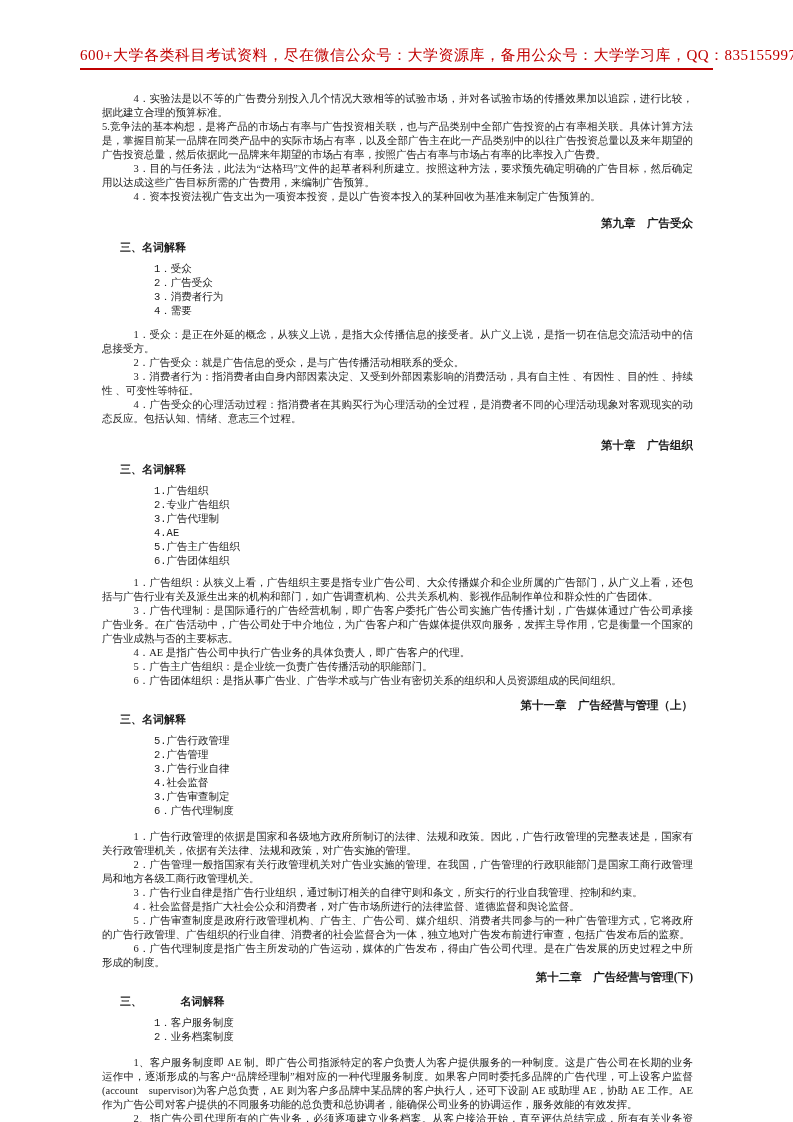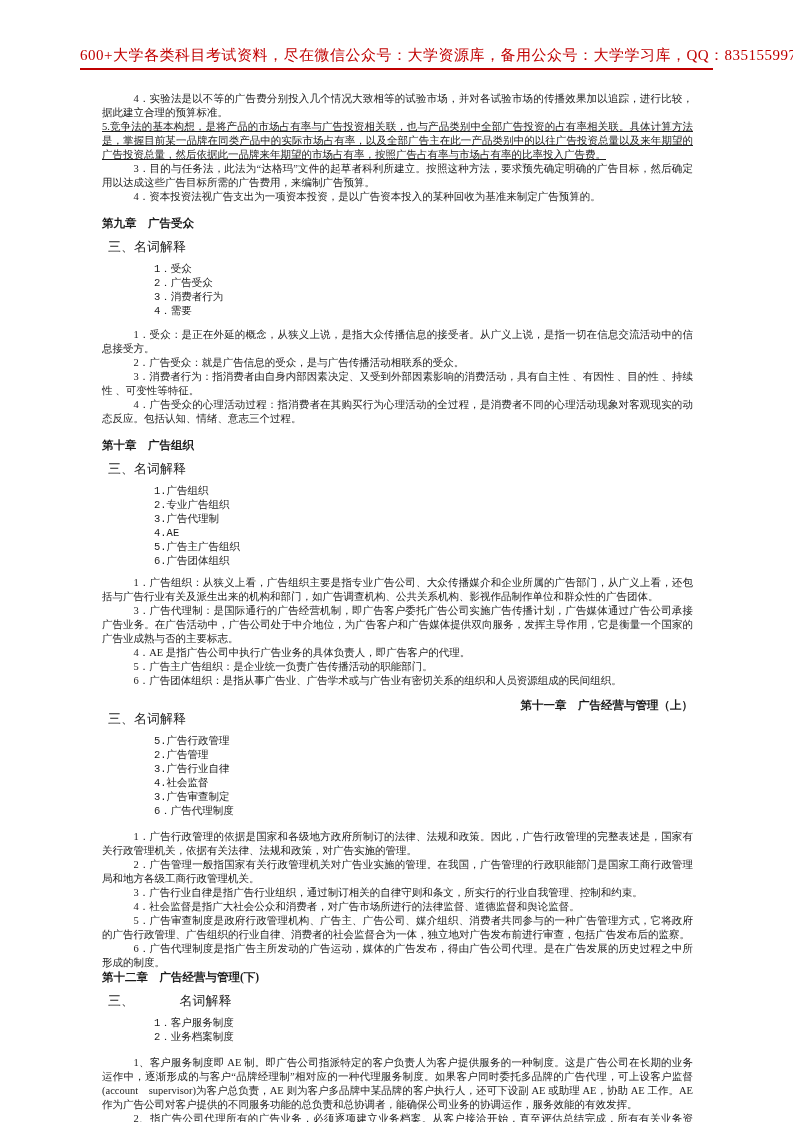--- a/index.html
+++ b/index.html
@@ -42,36 +42,36 @@
   .content {
     position: absolute;
     top: 92px;
     left: 102px;
     right: 100px;
     font-size: 10.5px;
     line-height: 14px;
     text-align: justify;
   }
   .para { margin: 0; text-indent: 3em; }
-  .para.no-indent { text-indent: 0; text-decoration: underline; }
+  .para.no-indent { text-indent: 0; }
   .chapter-title {
     font-weight: bold;
     font-size: 11.5px;
-    text-align: left;
+    text-align: right;
     margin: 12px 0 10px 0;
   }
   .chapter-title.offset-left {
     text-align: right;
     padding-left: 82px;
     margin: 10px 0 0 0;
   }
   .section-label {
-    font-weight: normal;
-    font-size: 13px;
-    margin: 10px 0 0 6px;
+    font-weight: bold;
+    font-size: 11px;
+    margin: 10px 0 0 18px;
   }
   .section-label .gap { display: inline-block; width: 3.5em; }
   .terms { margin: 8px; padding: 0 0 0 44px; list-style: none; font-family: Liberation Mono, monospace; }
   .terms li { margin: 0; }
   .answers { margin: 10px 0 0 0; }
   .answers .para { margin: 0; }
   .mt-sm { margin-top: 8px; }
   .mt-md { margin-top: 12px; }
 </style>
 </head>

